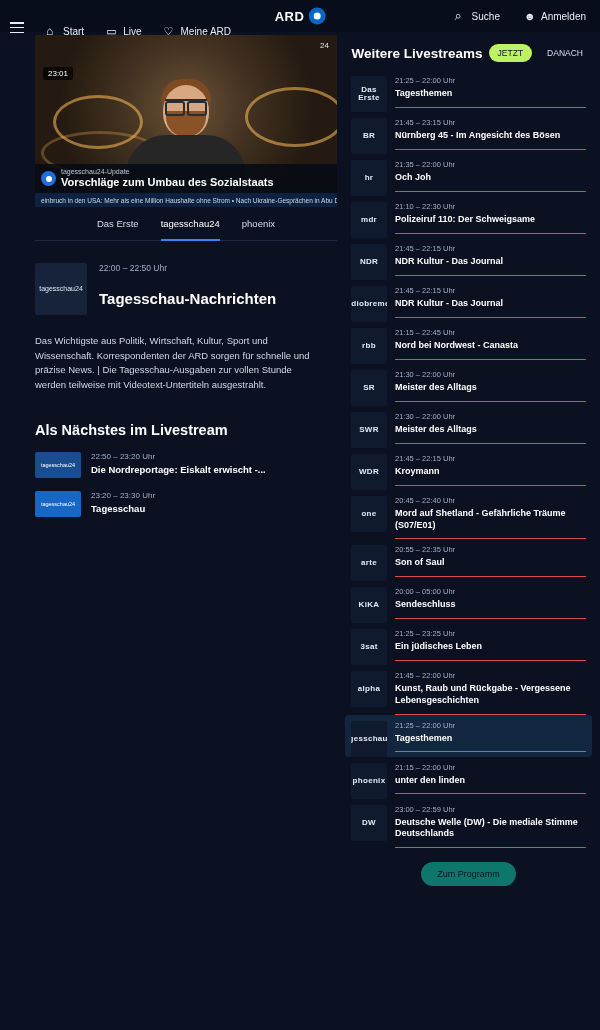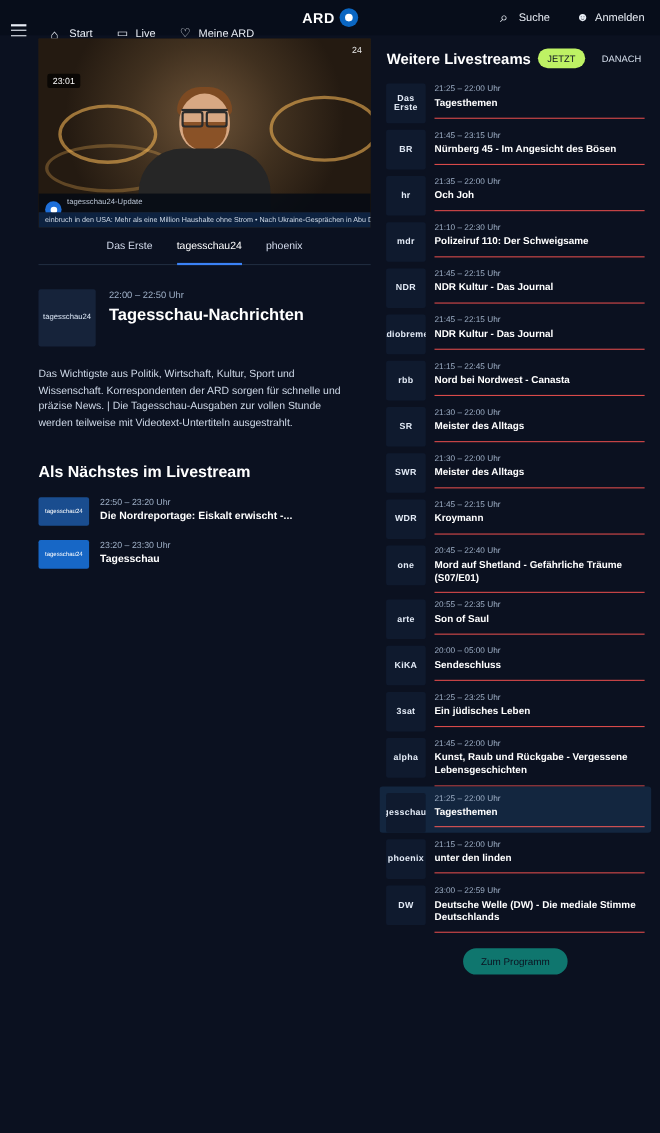--- a/index.html
+++ b/index.html
@@ -148,21 +148,21 @@
   .chan-tab.active { color: #ffffff; border-bottom: 2px solid #3b82f6; margin-bottom: -7px; }
 
   
   .prog { display: flex; gap: 12px; margin: 22px 8px 0 35px; }
   .prog-logo {
     width: 52px; height: 52px; flex: none;
     background: #16233a; border-radius: 2px;
     display: flex; align-items: center; justify-content: center;
     font-size: 7px; color: #dbe6f5; text-align: center; line-height: 1.1;
   }
-  .prog-time { font-size: 8.5px; color: #9fb0c7; margin-bottom: 5px; }
+  .prog-time { font-size: 8.5px; color: #9fb0c7; margin-bottom: 17px; }
   .prog-title { font-size: 15px; font-weight: bold; color: #fff; }
   .prog-desc {
     margin: 19px 20px 0 35px;
     font-size: 9.5px; line-height: 1.55; color: #cfd9e8;
   }
 
   
   .next-h {
     margin: 28px 8px 0 35px;
     font-size: 14.5px; font-weight: bold; line-height: 1.25; color: #fff;
@@ -276,20 +276,21 @@
         <div class="person-head"></div>
         <div class="person-beard"></div>
         <div class="person-glass"></div>
         <div class="person-body"></div>
       </div>
       <div class="time-badge">23:01</div>
       <div class="live-badge">24</div>
       <div class="caption-bar">
         <div class="cap-logo"></div>
         <div class="cap-kicker">tagesschau24-Update</div>
+        <div class="cap-title">Vorschläge zum Umbau des Sozialstaats</div>
       </div>
       <div class="ticker">einbruch in den USA: Mehr als eine Million Haushalte ohne Strom   • Nach Ukraine-Gesprächen in Abu Dhabi: Wadephul kritis</div>
     </div>
 
     <div class="chan-tabs">
       <div class="chan-tab">Das Erste</div>
       <div class="chan-tab active">tagesschau24</div>
       <div class="chan-tab">phoenix</div>
     </div>
 

